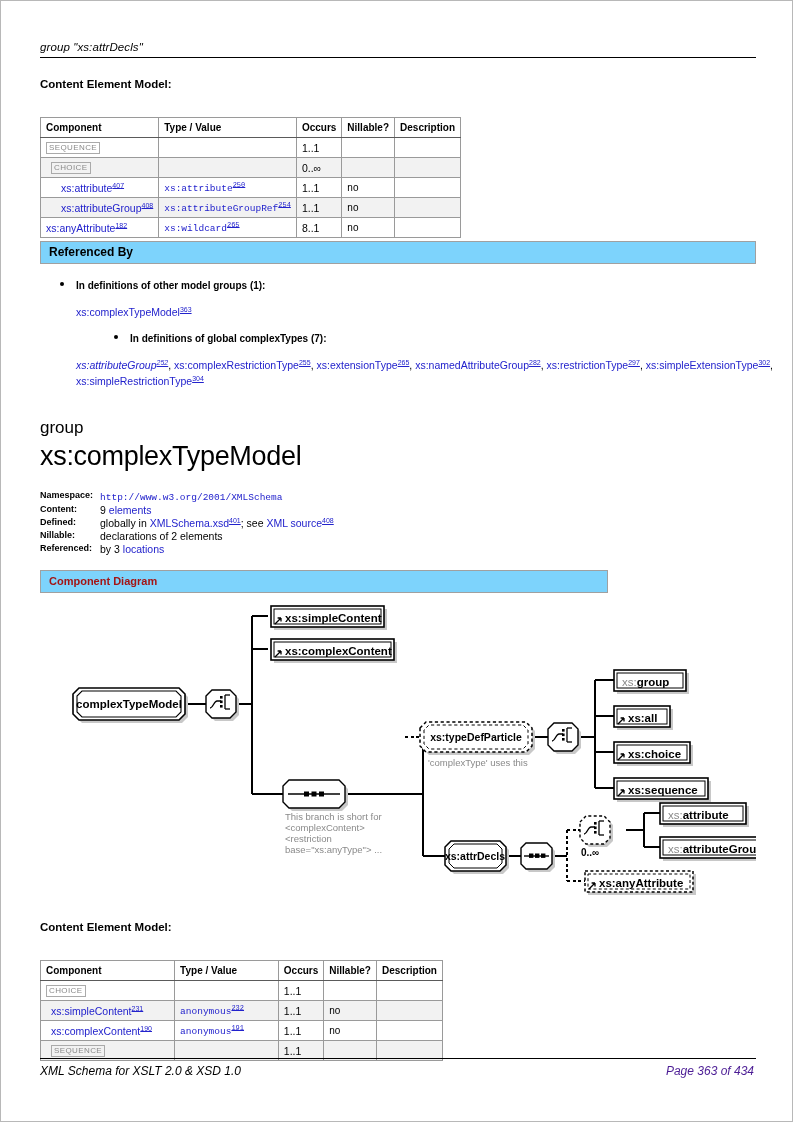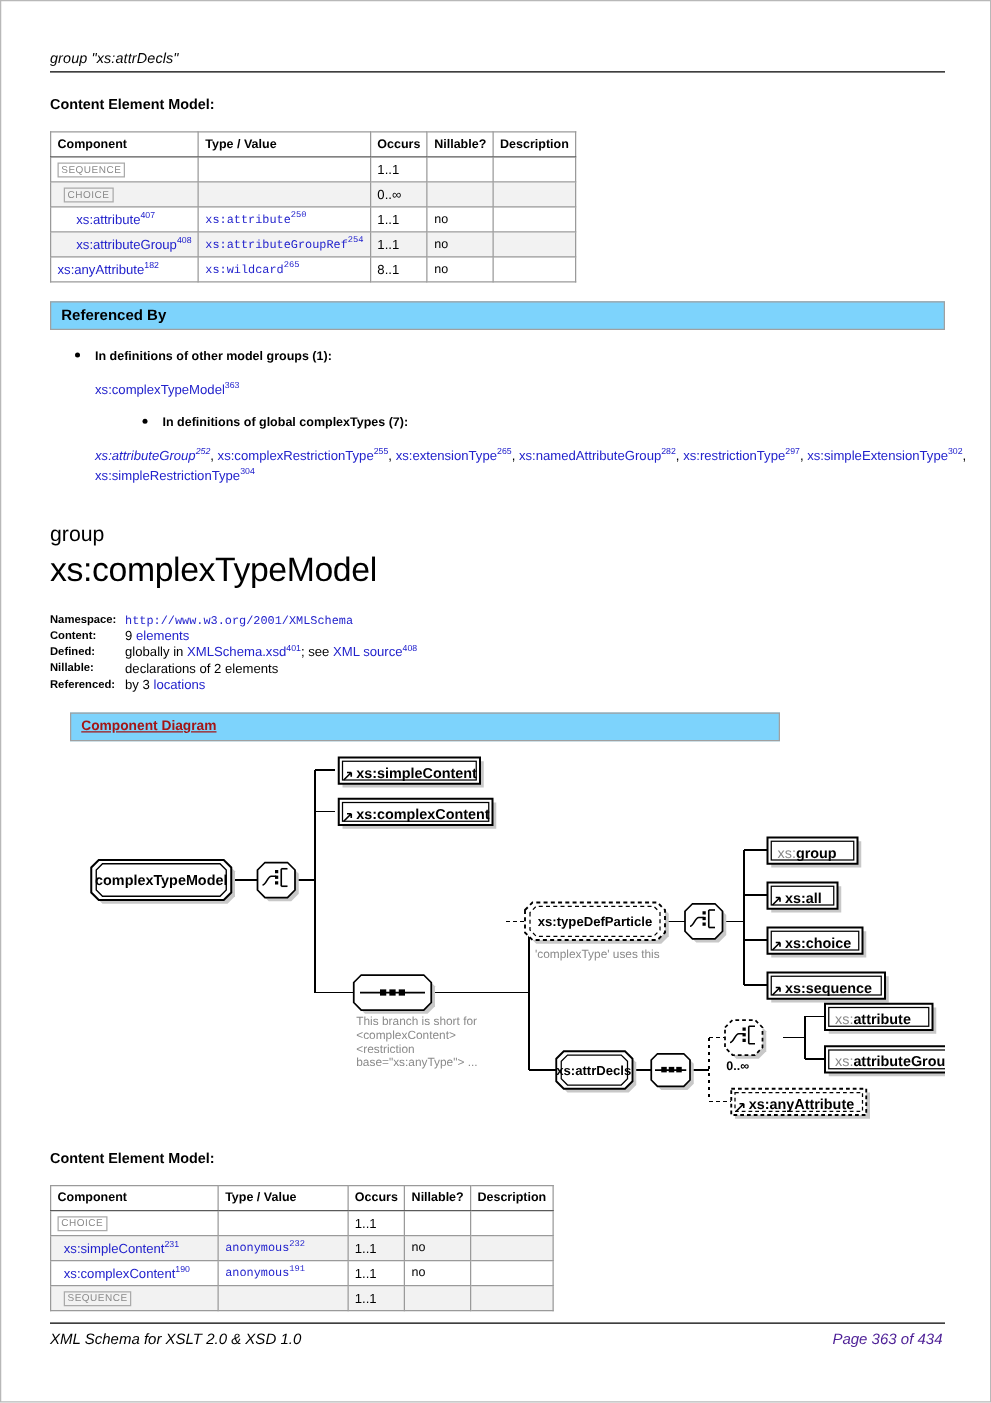--- a/index.html
+++ b/index.html
@@ -19,20 +19,21 @@
   }
   
   .caption{
     position:absolute;font-size:11.5px;font-weight:bold;color:#000;
   }
   
   table.cem{
     position:absolute;border-collapse:collapse;
     font-size:10px;color:#000;background:#fff;
     border:1px solid #5a5a5a;
+    margin-top:12px;
   }
   table.cem th,table.cem td{
     border:1px solid #9a9a9a;
     padding:2px 5px;vertical-align:middle;height:15px;
     font-weight:normal;text-align:left;white-space:nowrap;
   }
   table.cem th{
     font-weight:bold;font-size:10px;background:#fff;border-bottom:1px solid #5a5a5a;
   }
   table.cem tr.alt td{background:#f2f2f2;}
@@ -40,21 +41,21 @@
   td.nil,th.nil{text-align:center;}
   th.occ,th.nil,th.desc{font-weight:bold;text-align:center;}
   .kw{
     display:inline-block;border:1px solid #aaaaaa;color:#8a8a8a;
     font-family:"Liberation Sans",sans-serif;font-size:8px;
     letter-spacing:.4px;padding:0 2px;line-height:10px;
   }
   a.lnk{color:#2222cc;text-decoration:none;}
   a.lnk.mono{font-family:"Liberation Mono",monospace;font-size:9.5px;}
   a.lnk.prop{font-size:10.5px;}
-  sup{font-size:7px;vertical-align:super;line-height:0;}
+  sup{font-size:7px;vertical-align:super;line-height:0;text-decoration:underline;}
   .ind1{padding-left:10px !important;}
   .ind2{padding-left:20px !important;}
   
   .banner{
     position:absolute;box-sizing:border-box;
     background:#7dd3fc;border:1px solid #a0a0a0;
     height:23px;line-height:21px;padding-left:8px;
     font-size:12px;font-weight:bold;
   }
   .banner.black{color:#000;}
@@ -184,21 +185,21 @@
             <td>declarations of 2 elements</td>
           </tr>
           <tr>
             <td class="lbl">Referenced:</td>
             <td>by 3 <a class="lnk prop" href="#">locations</a></td>
           </tr>
         </tbody>
       </table>
   </div>
 
-  <div class="banner red" style="left:55px;top:569px;width:568px;text-decoration:underline;">Component Diagram</div>
+  <div class="banner red" style="left:39px;top:569px;width:568px;">Component Diagram</div>
 
   <div class="diagram">
     <svg width="716" height="310" viewBox="0 0 716 310" xmlns="http://www.w3.org/2000/svg">
       <defs>
         
       </defs>
 
       <g stroke="#000" stroke-width="1.2" fill="none" shape-rendering="crispEdges">
 
         <line x1="145" y1="107" x2="166" y2="107"></line>

